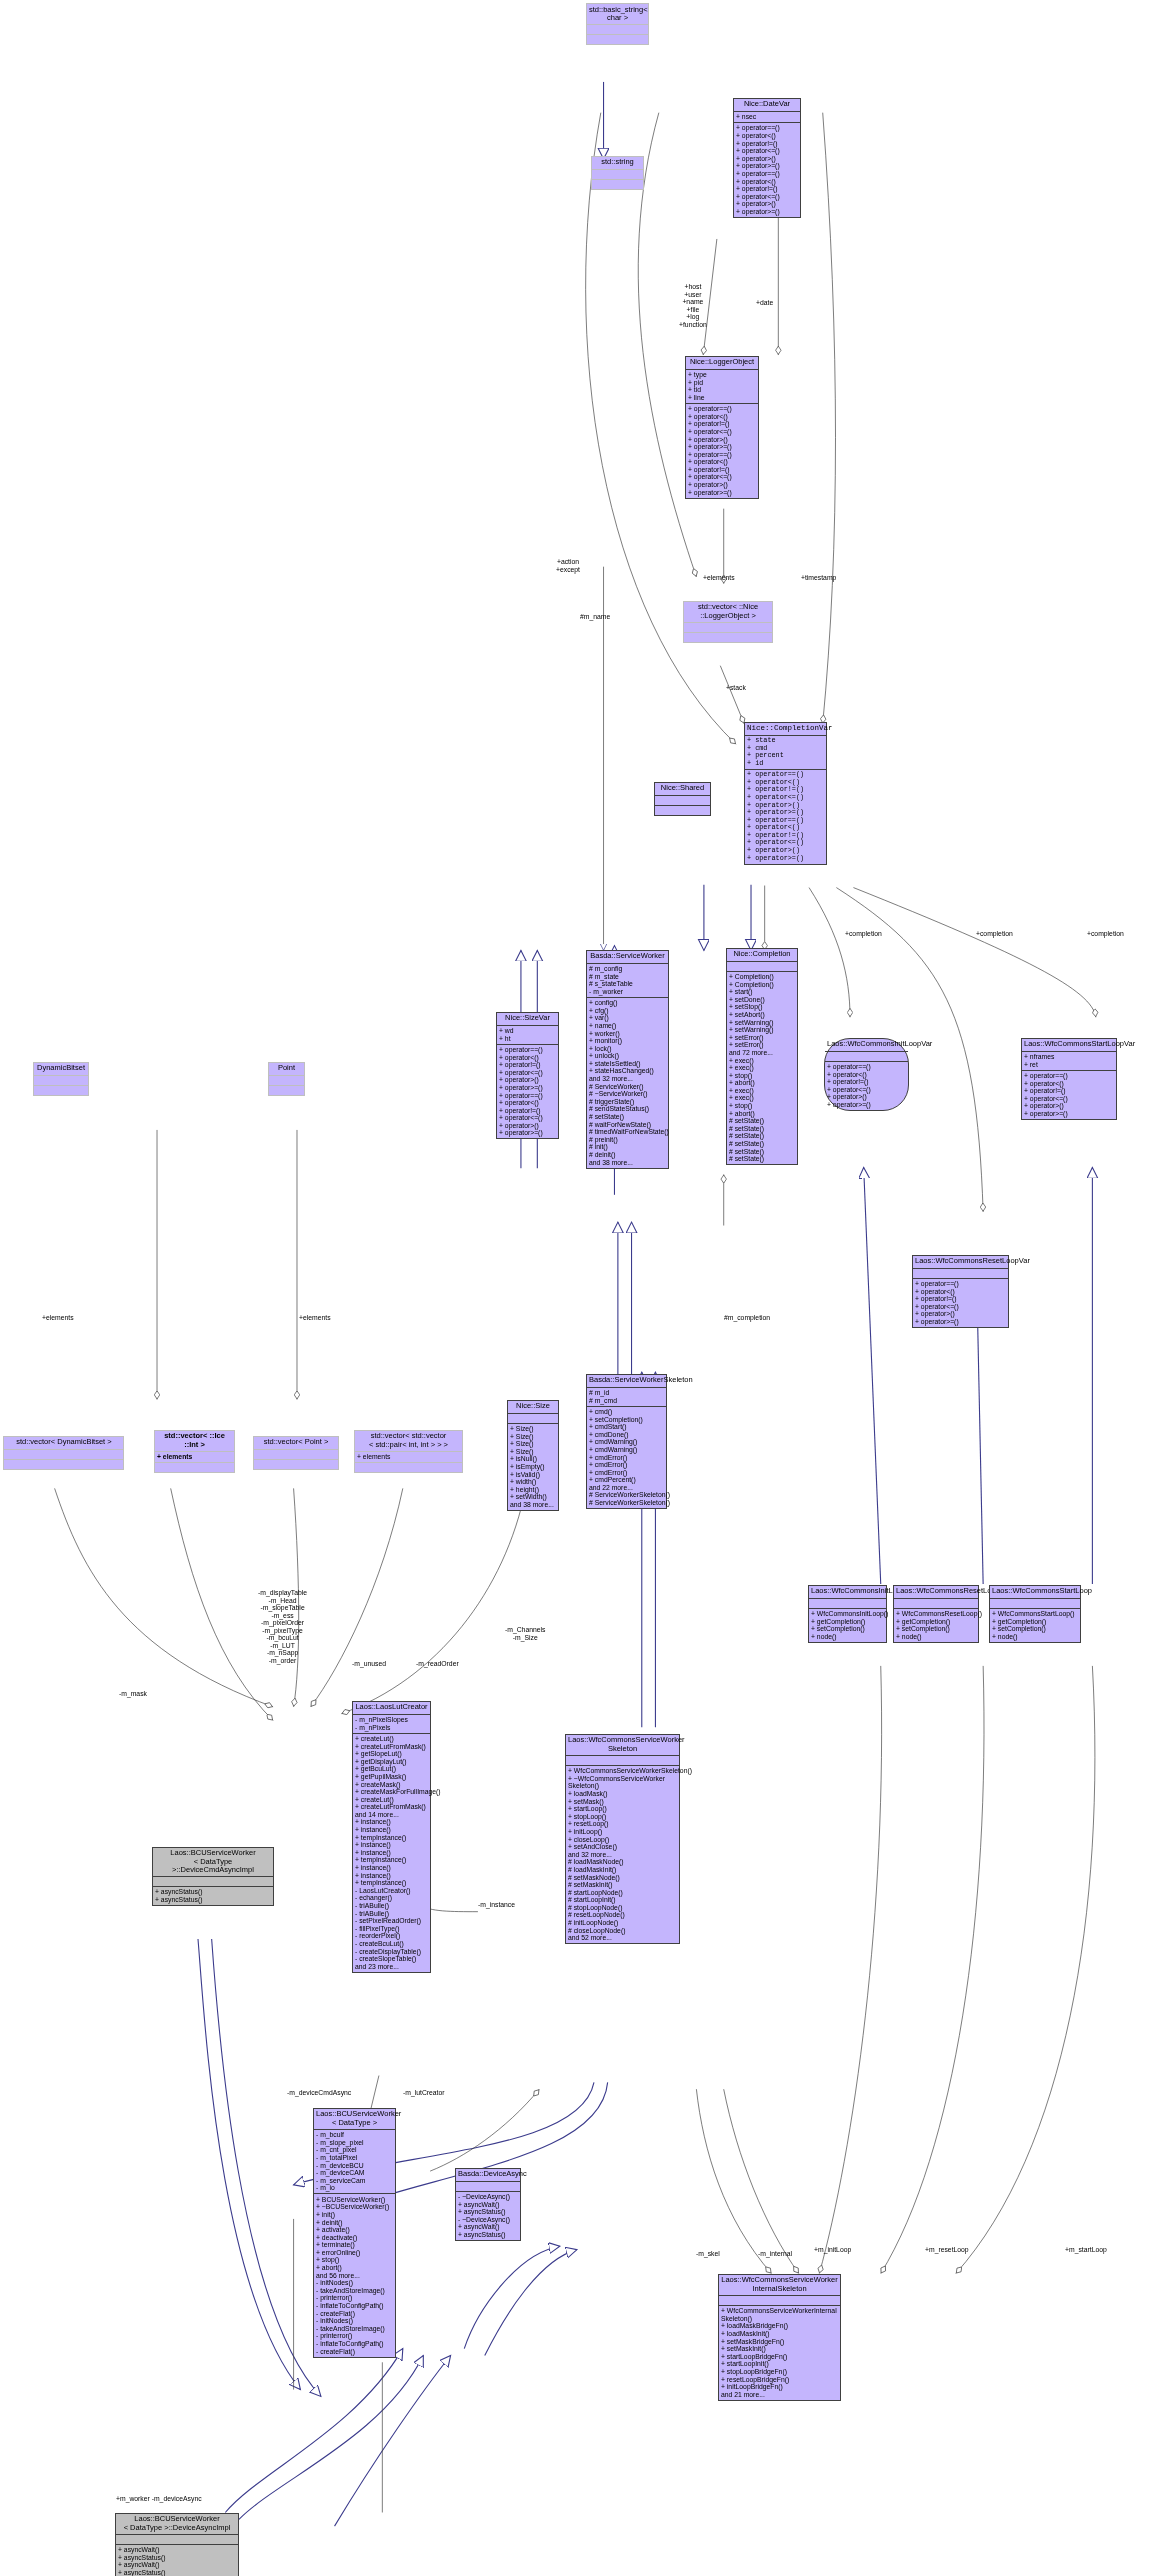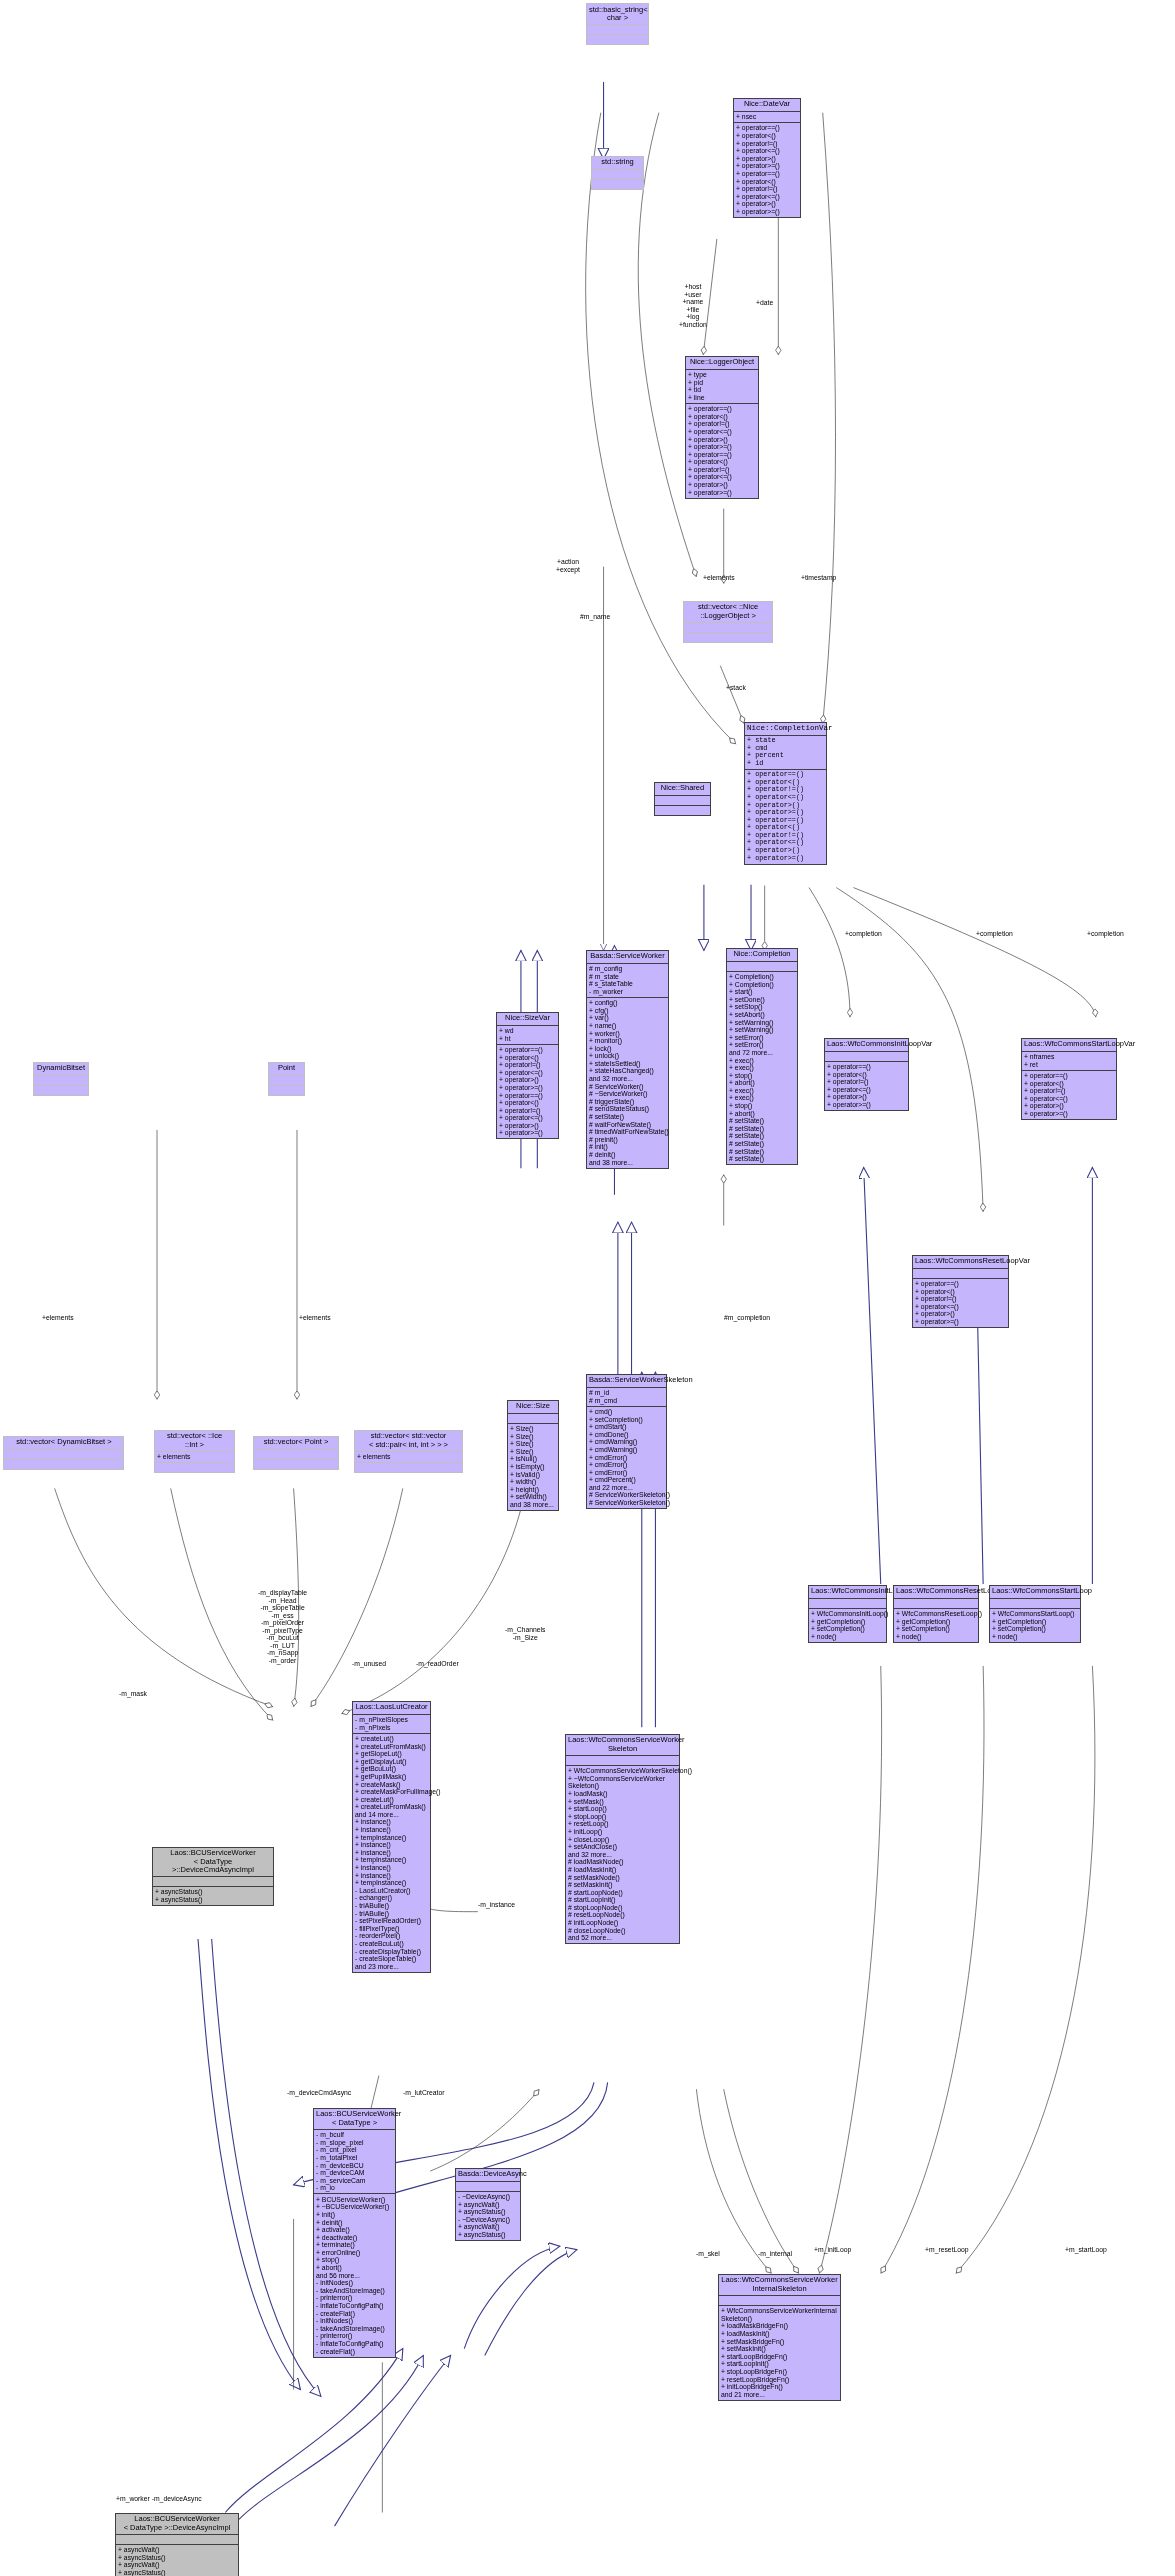--- a/index.html
+++ b/index.html
@@ -311,21 +311,21 @@
         <div>+ cmdError()</div>
         <div>+ cmdError()</div>
         <div>+ cmdError()</div>
         <div>+ cmdPercent()</div>
         <div>and 22 more...</div>
         <div># ServiceWorkerSkeleton()</div>
         <div># ServiceWorkerSkeleton()</div>
       </div>
   </div>
 
-  <div class="cls" style="left:824px;top:1038px;width:85px;">
+  <div class="cls" style="left:824px;top:1038px;width:85px;border-radius:26px;">
     <div class="title">Laos::WfcCommonsInitLoopVar</div>
     <div class="sep empty"></div>
     <div class="sep ops">
         <div>+ operator==()</div>
         <div>+ operator&lt;()</div>
         <div>+ operator!=()</div>
         <div>+ operator&lt;=()</div>
         <div>+ operator&gt;()</div>
         <div>+ operator&gt;=()</div>
       </div>
@@ -404,21 +404,21 @@
     <div class="sep empty"></div>
     <div class="sep empty"></div>
   </div>
 
   <div class="cls light" style="left:3.4px;top:1436px;width:121px;">
     <div class="title">std::vector&lt; DynamicBitset &gt;</div>
     <div class="sep empty"></div>
     <div class="sep empty"></div>
   </div>
 
-  <div class="cls light" style="left:154px;top:1430px;width:81px;">
+  <div class="cls light" style="left:154px;top:1430px;width:81px;font-weight:bold;">
     <div class="title" style="white-space:pre-line">std::vector&lt; ::Ice
 ::Int &gt;</div>
     <div class="sep attrs">
         <div>+ elements</div>
       </div>
     <div class="sep empty"></div>
   </div>
 
   <div class="cls light" style="left:253px;top:1436px;width:86px;">
     <div class="title">std::vector&lt; Point &gt;</div>

